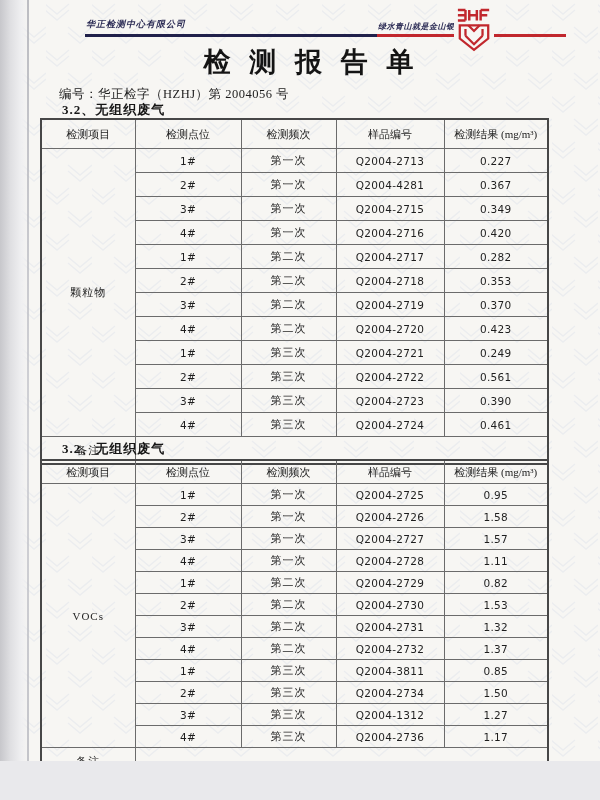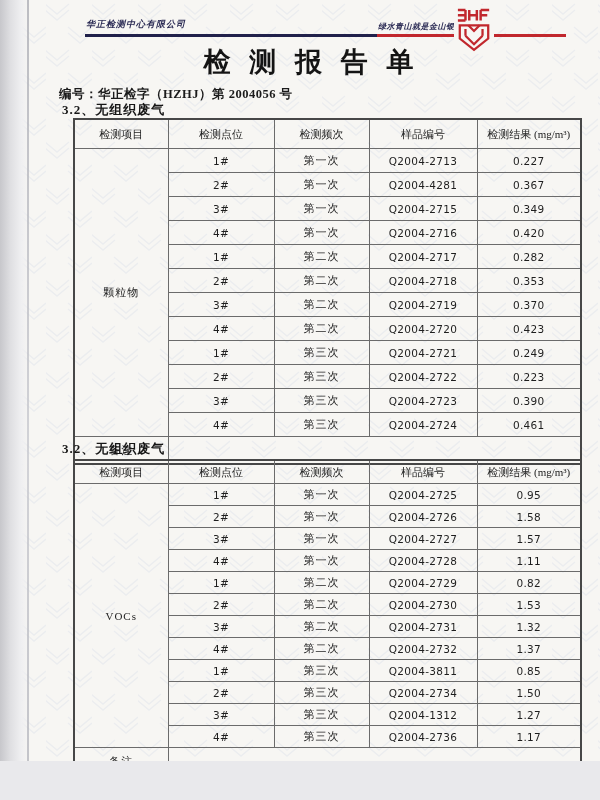--- a/index.html
+++ b/index.html
@@ -16,26 +16,26 @@
     color:#2c2c55;letter-spacing:1px;}
   .slogan{position:absolute;left:378px;top:21px;font-size:8px;font-weight:bold;font-style:italic;
     color:#2c2c55;letter-spacing:0.5px;}
   .rule-navy{position:absolute;left:85px;top:34px;width:292px;height:3px;background:#20204a;}
   .rule-red{position:absolute;left:377px;top:34px;width:189px;height:3px;background:#c1272d;}
   .logo{position:absolute;left:454px;top:5px;width:40px;height:49px;background:#f7f6f3;
     display:flex;align-items:center;justify-content:center;}
 
   .title{position:absolute;left:58px;top:44px;width:507px;text-align:center;
     font-size:27px;font-weight:bold;letter-spacing:6px;color:#141414;}
-  .report-no{position:absolute;left:59px;top:86px;font-size:12.5px;font-weight:bold;color:#1b1b1b;letter-spacing:0.5px;}
+  .report-no{position:absolute;left:59px;top:86px;font-size:12.5px;font-weight:normal;color:#1b1b1b;letter-spacing:0.5px;}
   .section{position:absolute;font-size:13px;font-weight:bold;color:#161616;letter-spacing:1px;}
   .sec1{left:62px;top:101px;}
   .sec2{left:62px;top:440px;}
 
-  table{border-collapse:collapse;table-layout:fixed;width:507px;position:absolute;left:73px;border-radius:18px;}
+  table{border-collapse:collapse;table-layout:fixed;width:507px;position:absolute;left:40px;border-radius:18px;}
   .t1{top:118px;}
   .t2{top:459px;}
   th,td{border:1px solid #6b6b6b;text-align:center;vertical-align:middle;
     color:#1e1e1e;overflow:hidden;white-space:nowrap;}
   table{border:2px solid #474747;}
   thead th{font-weight:normal;font-size:11px;color:#222;}
   tbody td,tfoot td{font-size:10.5px;font-family:"DejaVu Sans",sans-serif;letter-spacing:0.3px;}
   .c-proj,.c-freq,.c-remark-label{font-family:"Liberation Serif",serif;font-size:11px;letter-spacing:1px;margin-left:29px;}
   .t1 thead th{height:26px;}
   .t1 tbody td{height:21px;}
@@ -163,21 +163,21 @@
           <tr>
             <td>1#</td>
             <td class="c-freq">第三次</td>
             <td>Q2004-2721</td>
             <td>0.249</td>
           </tr>
           <tr>
             <td>2#</td>
             <td class="c-freq">第三次</td>
             <td>Q2004-2722</td>
-            <td>0.223</td>
+            <td>0.561</td>
           </tr>
           <tr>
             <td>3#</td>
             <td class="c-freq">第三次</td>
             <td>Q2004-2723</td>
             <td>0.390</td>
           </tr>
           <tr>
             <td>4#</td>
             <td class="c-freq">第三次</td>

